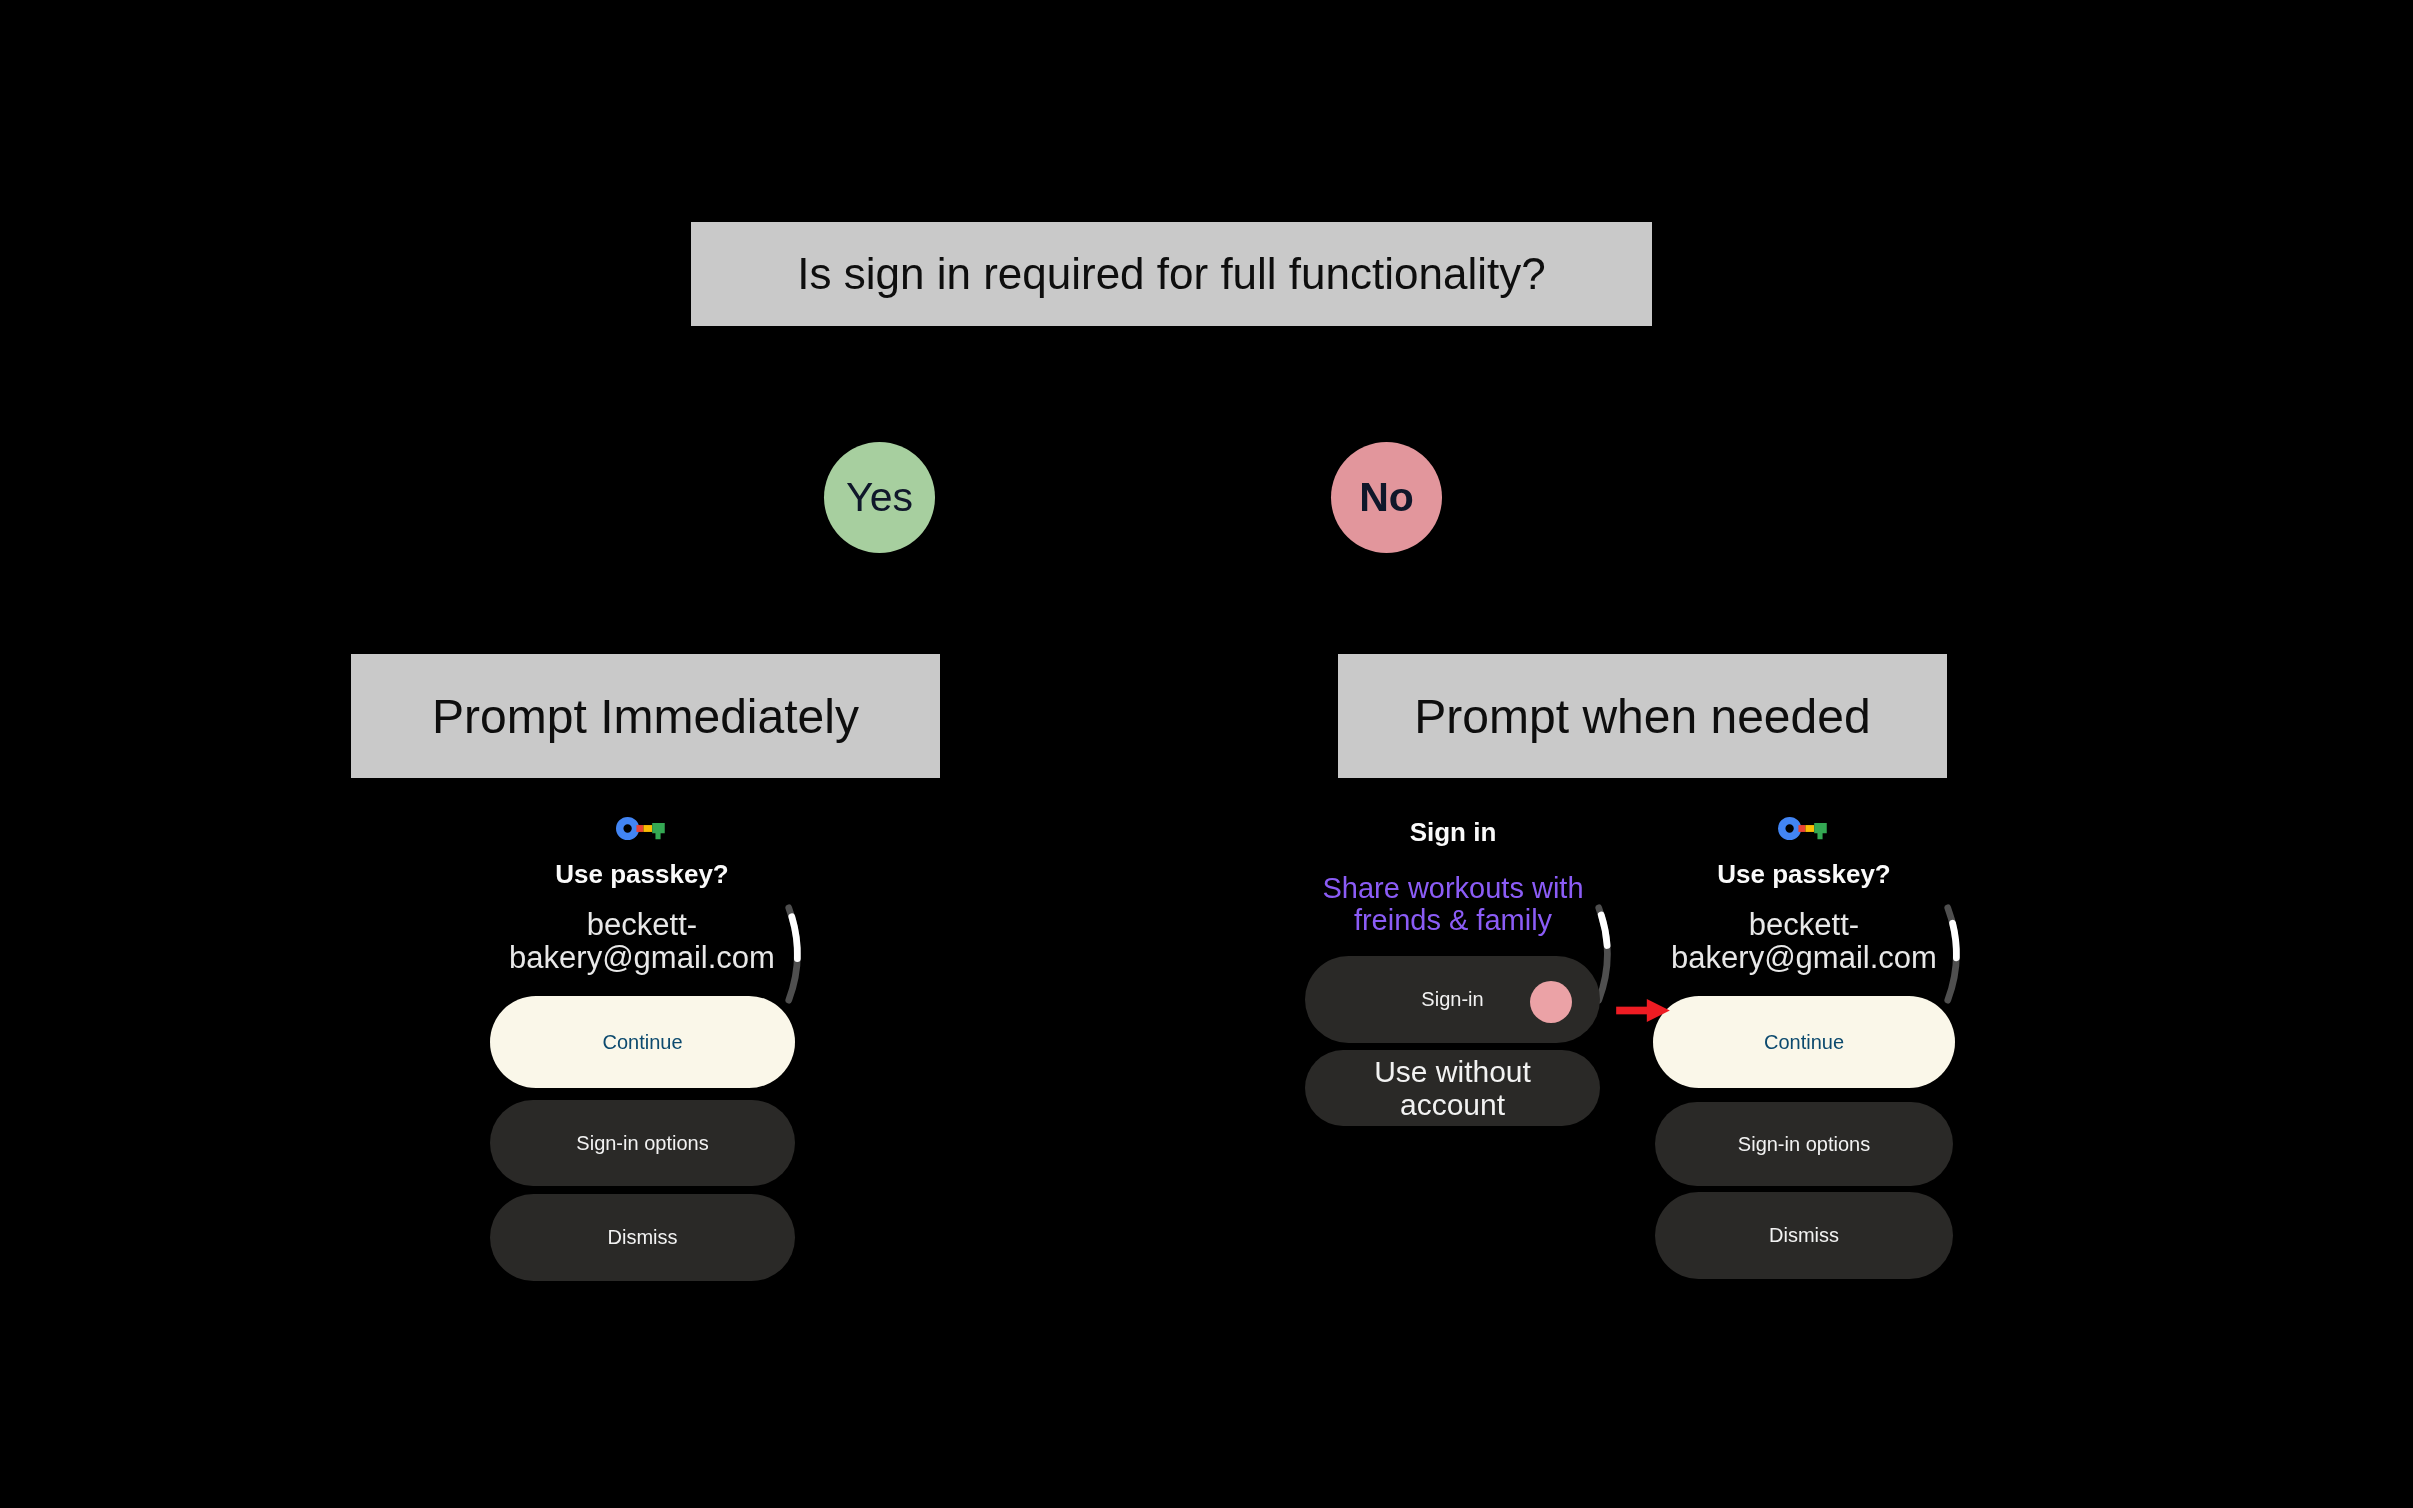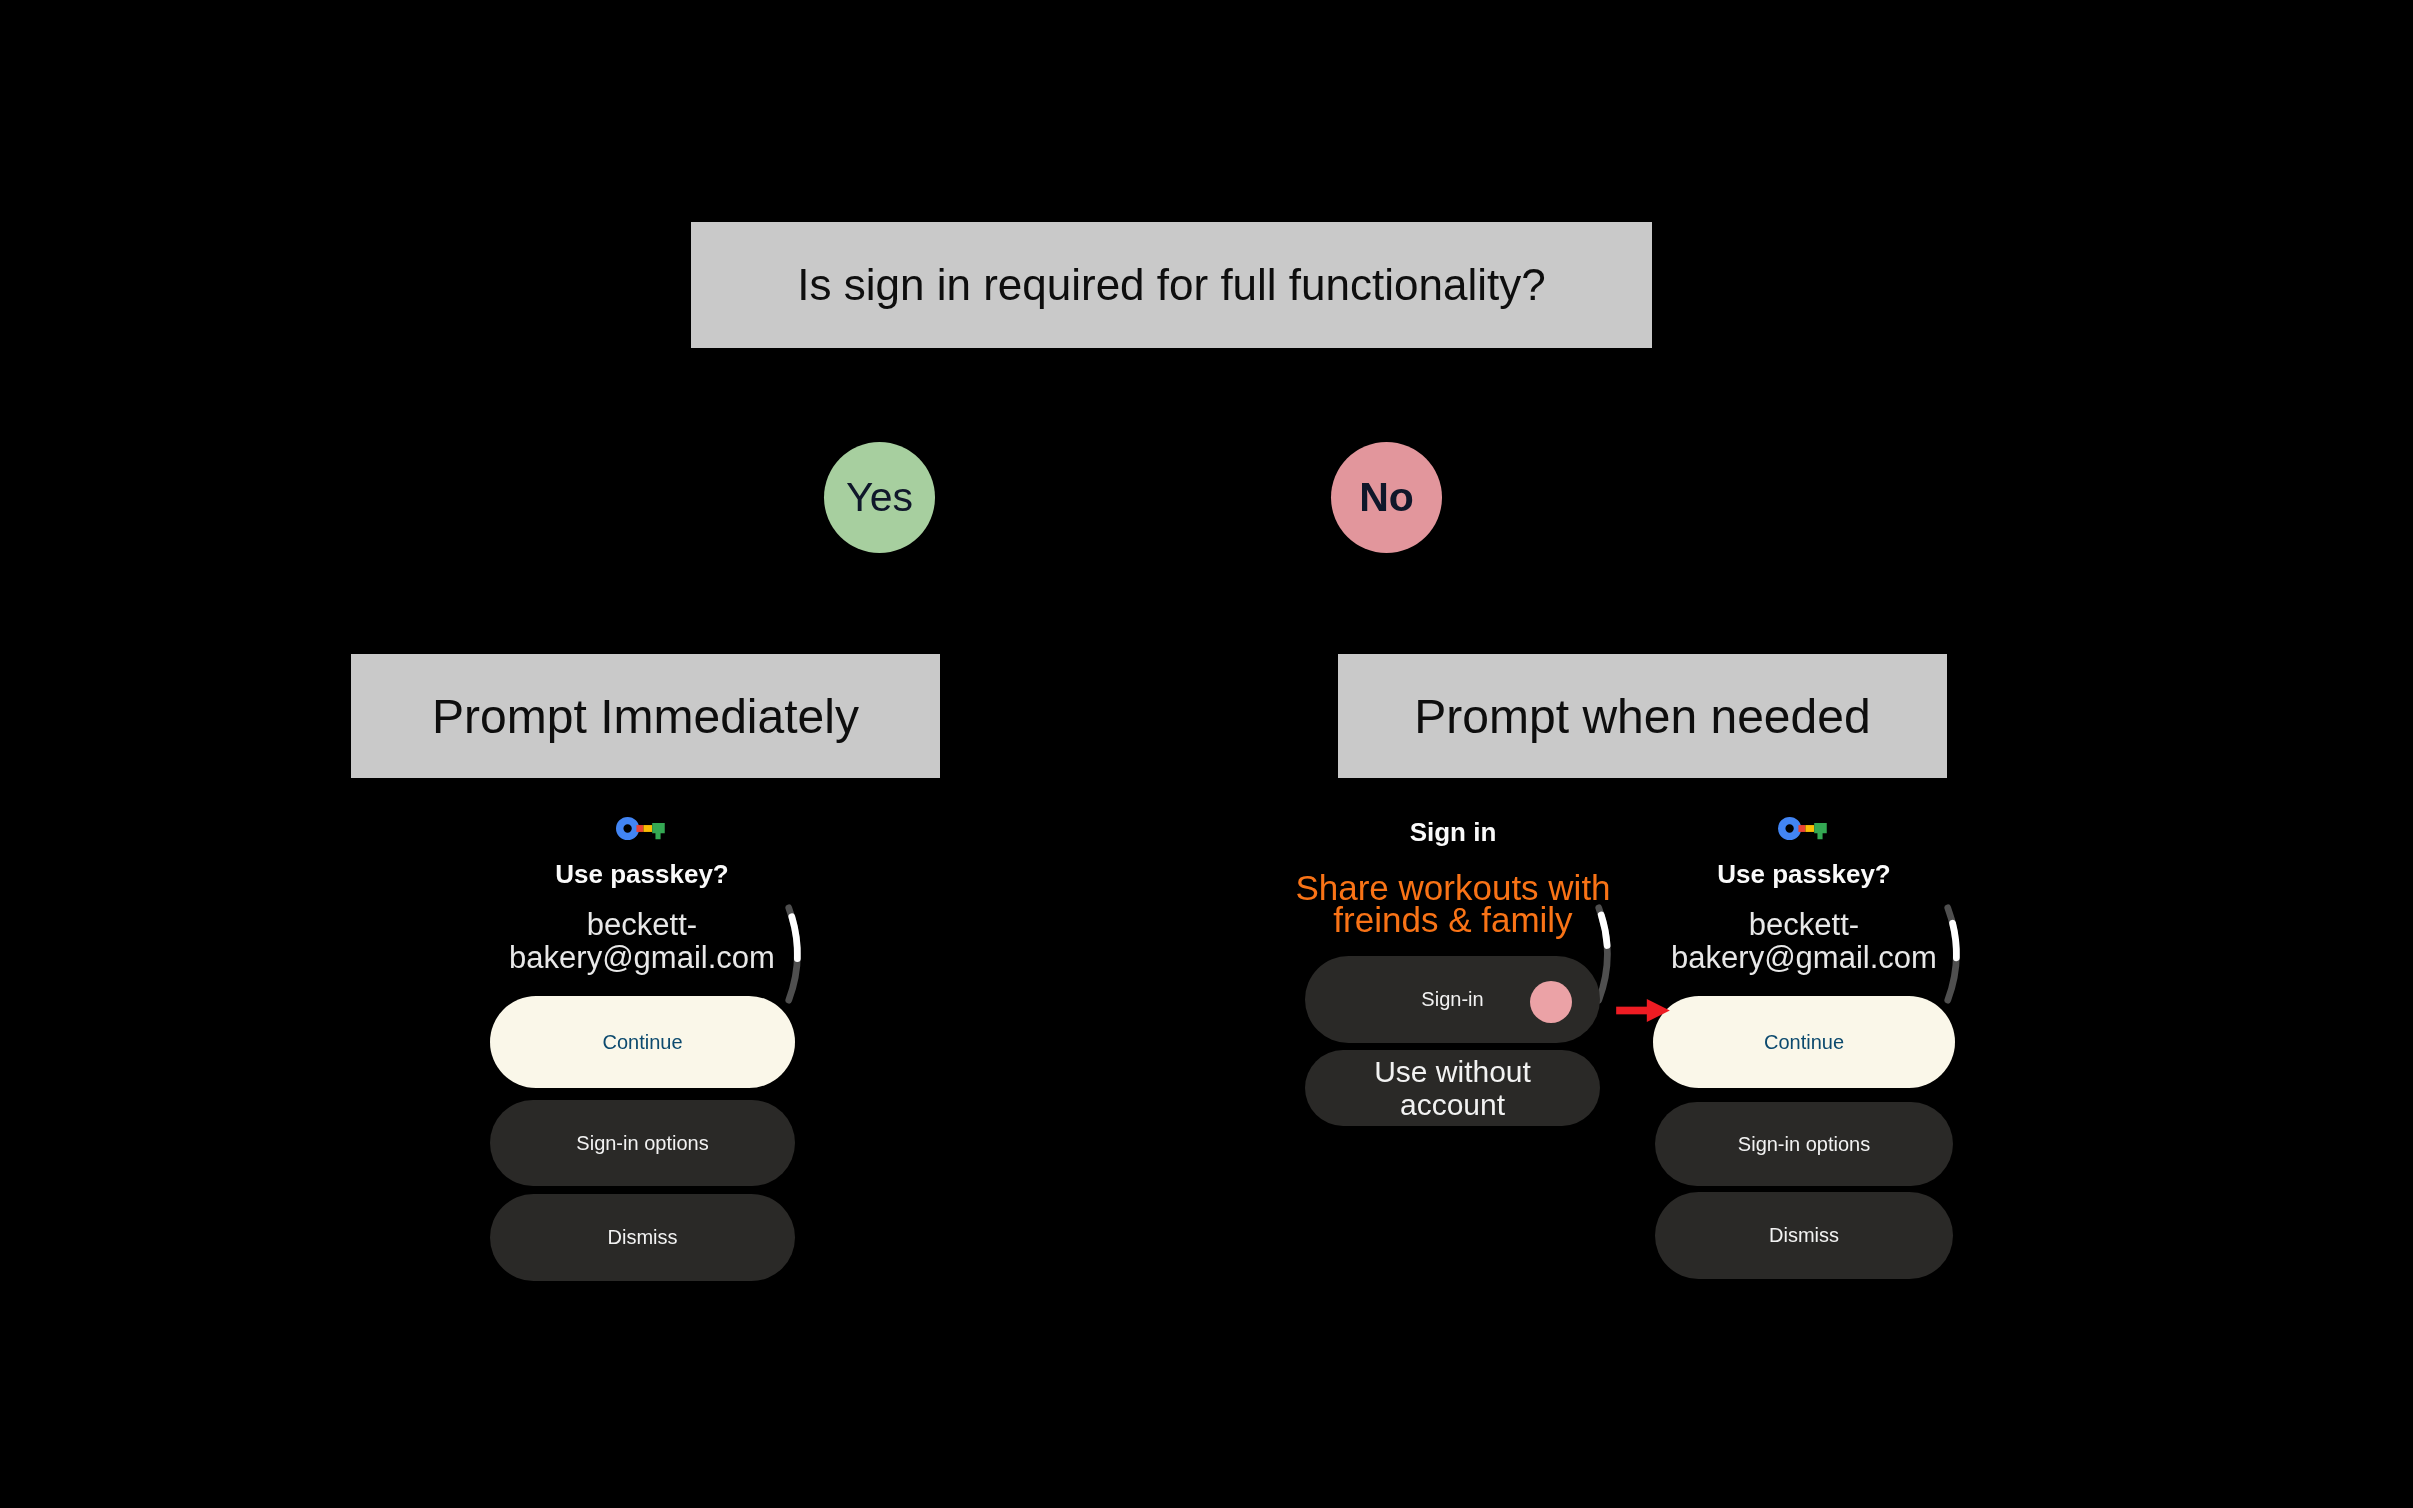--- a/index.html
+++ b/index.html
@@ -15,35 +15,35 @@
   }
   .flow-box.branch{font-size:48px;}
   
   .decision-circle{
     position:absolute;width:111px;height:111px;border-radius:50%;
     display:flex;align-items:center;justify-content:center;
     color:#0f172a;font-size:41px;
   }
   #yes{left:824px;top:442px;background:#a7cf9f;}
   #no{left:1331px;top:442px;background:#e2969c;font-weight:bold;}
-  #qbox{left:691px;top:222px;width:961px;height:126px;}
+  #qbox{left:691px;top:222px;width:961px;height:104px;}
   #branchL{left:351px;top:654px;width:589px;height:124px;}
   #branchR{left:1338px;top:654px;width:609px;height:124px;}
 
   
   .wf-title{
     position:absolute;transform:translateX(-50%);
     color:#fafafa;font-size:26px;font-weight:600;white-space:nowrap;
   }
   .wf-lines{
     position:absolute;transform:translateX(-50%);
     color:#e8e8e8;font-size:31px;font-weight:400;line-height:33px;
     text-align:center;white-space:nowrap;
   }
-  .wf-lines.desc{font-size:35px;line-height:32px;color:#f97316;}
+  .wf-lines.desc{font-size:29px;line-height:32px;color:#8b5cf6;}
 
   
   .pill{
     position:absolute;border-radius:58px;
     display:flex;flex-direction:column;align-items:center;justify-content:center;
     font-size:20px;font-weight:500;line-height:35px;text-align:center;
   }
   .pill.cream{background:#faf7e9;color:#0c4a6e;}
   .pill.dark{background:#2a2927;color:#f2f2f2;}
 

